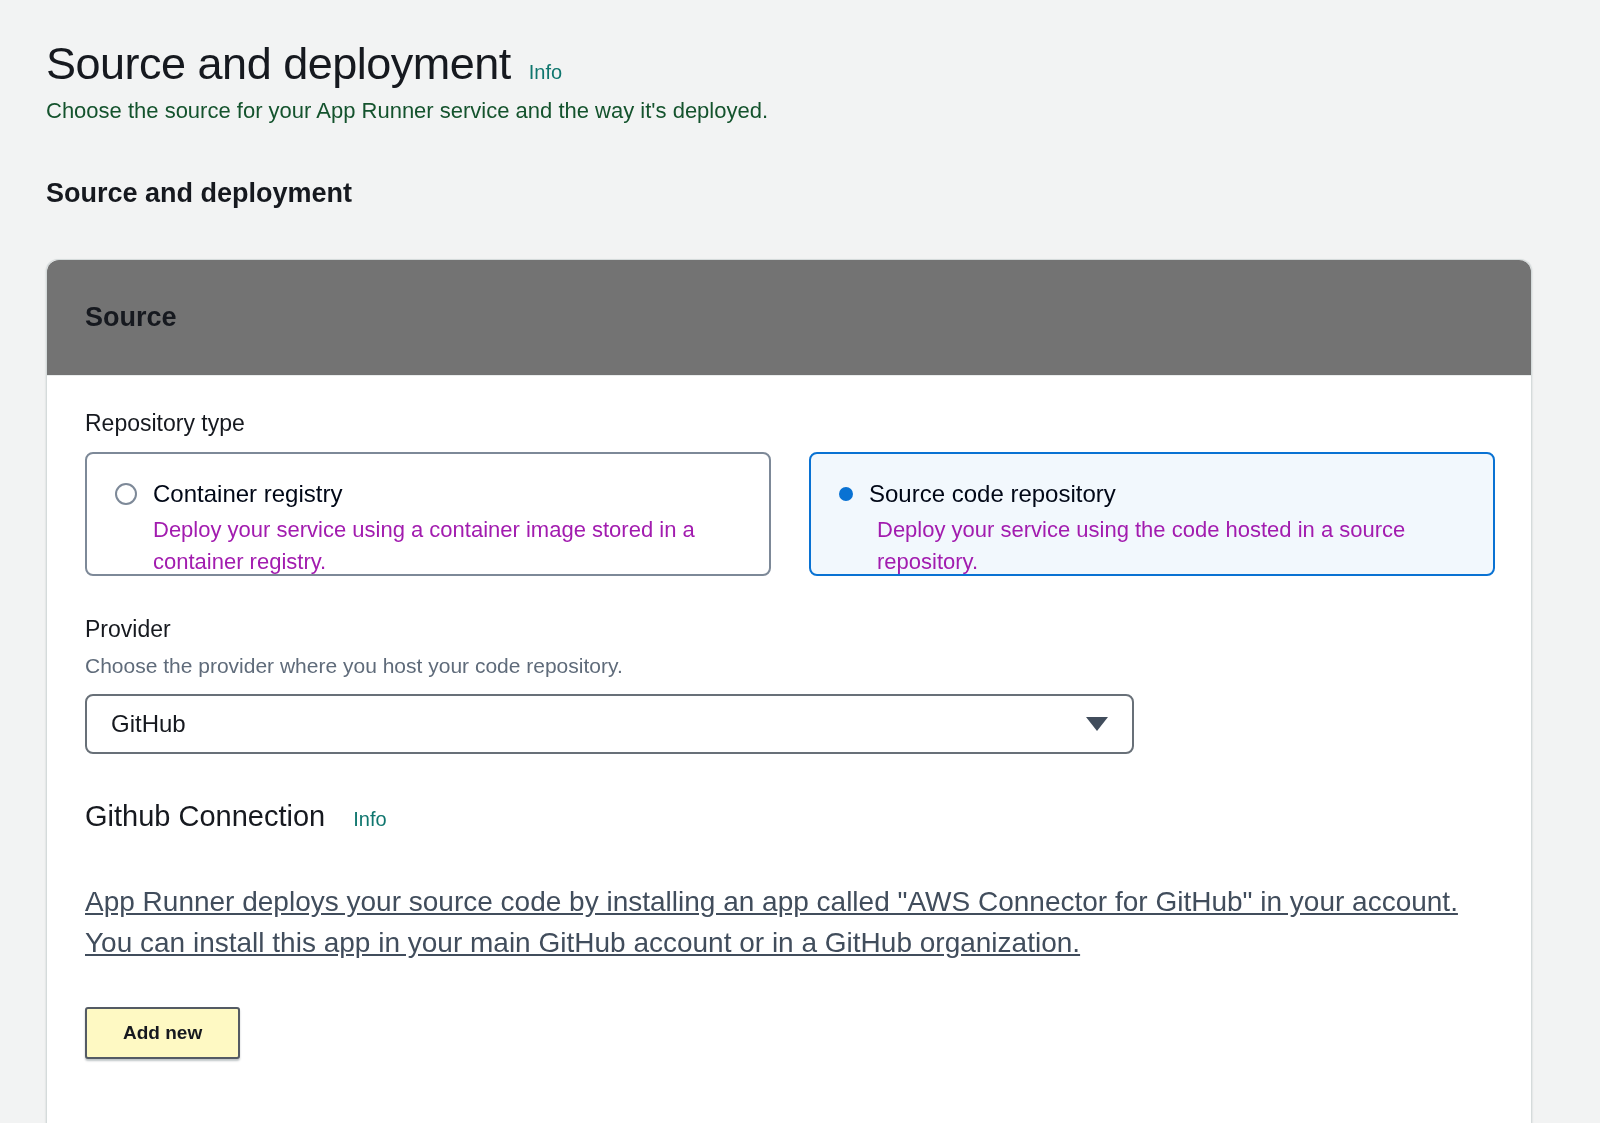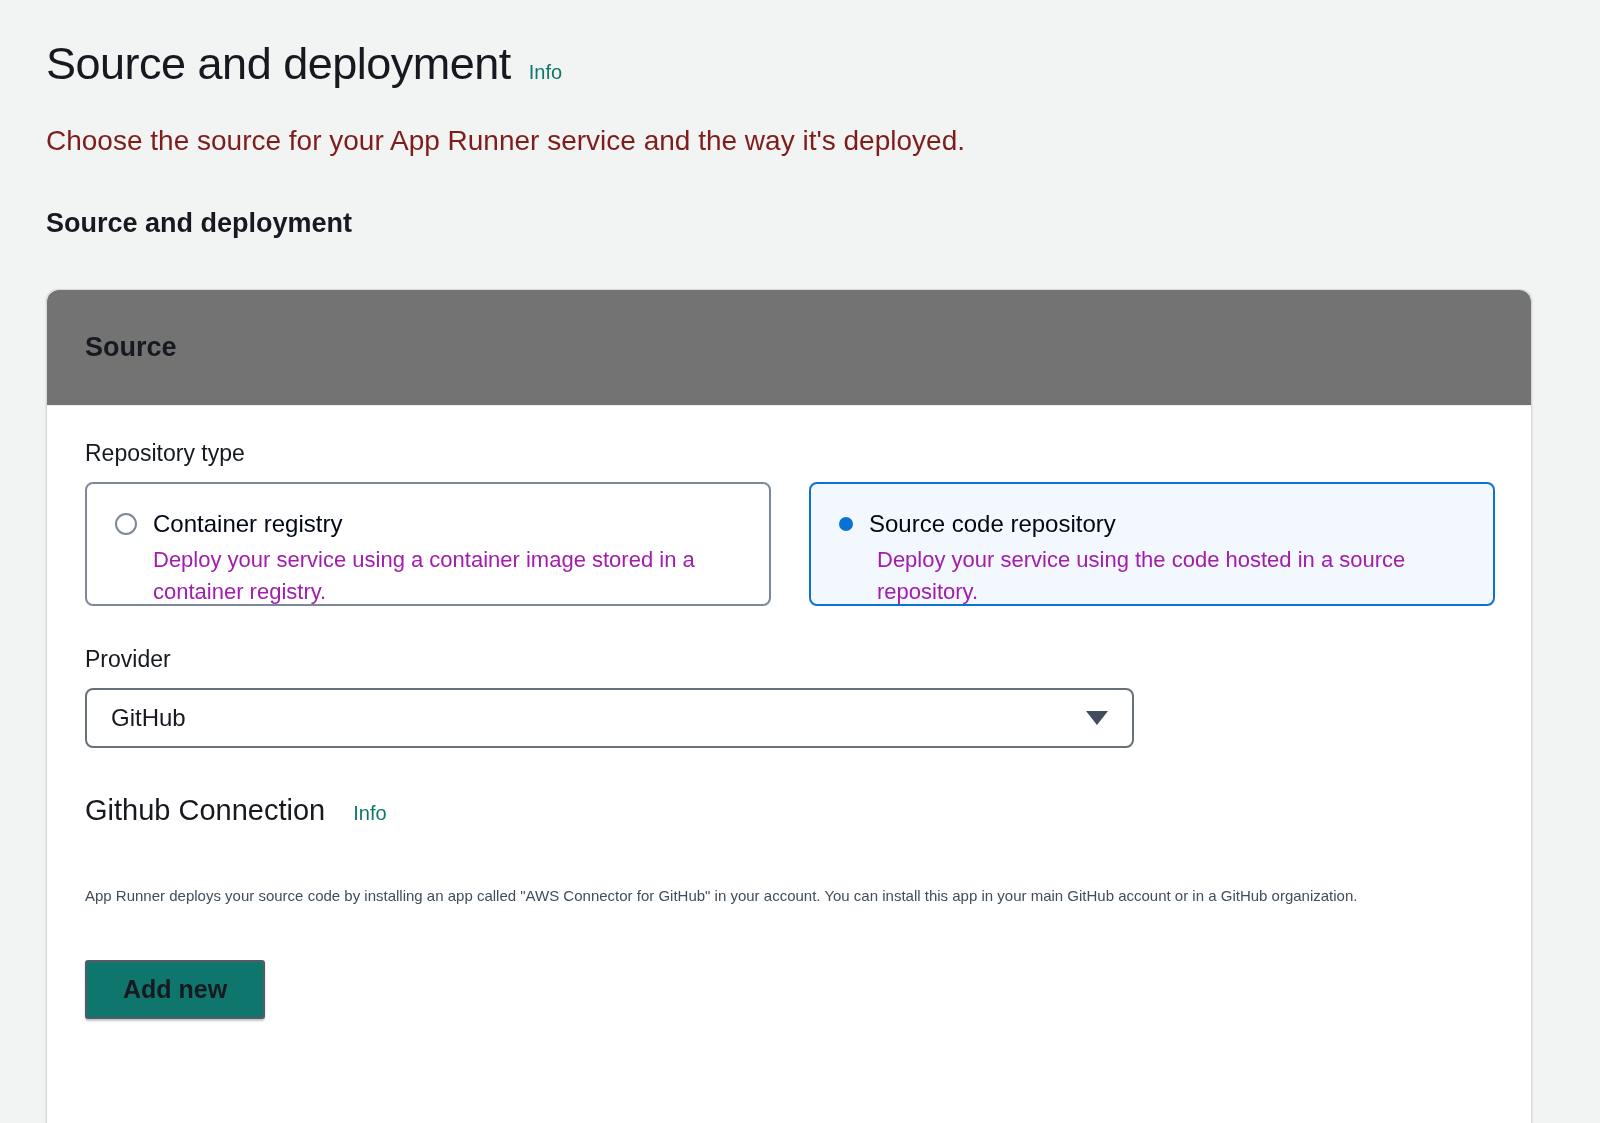--- a/index.html
+++ b/index.html
@@ -15,21 +15,21 @@
   .page-title-row { display: flex; align-items: baseline; gap: 18px; }
   h1.page-title {
     font-size: 45px; font-weight: 500; letter-spacing: -0.5px;
     color: #16191f; line-height: 1.15;
   }
   .info-link {
     font-size: 20px; font-weight: 400; color: #0f766e;
     text-decoration: none; cursor: pointer;
   }
   .page-subtitle {
-    margin-top: 36px; font-size: 28px; color: #7f1d1d; line-height: 30px;
+    margin-top: 6px; font-size: 22px; color: #14532d; line-height: 30px;
   }
   h2.section-heading {
     margin-top: 52px; font-size: 27px; font-weight: 700; color: #16191f;
   }
 
   
   .card {
     margin-top: 50px;
     width: 1486px; min-height: 900px;
     background: #ffffff;
@@ -103,30 +103,31 @@
   }
 
   
   .gh-heading-row {
     margin-top: 46px;
     display: flex; align-items: baseline; gap: 28px;
   }
   .gh-heading { font-size: 29px; font-weight: 400; color: #16191f; }
   .gh-body {
     margin-top: 48px;
-    font-size: 15px; color: #414d5c; line-height: 41px;
+    font-size: 28px; color: #414d5c; line-height: 41px;
     max-width: 1390px;
+    text-decoration: underline;
   }
   .btn {
     margin-top: 44px;
     display: inline-block;
-    background: #0f766e;
+    background: #fef9c3;
     border: 2px solid #545b64; border-radius: 3px;
     padding: 13px 36px;
-    font-size: 25px; font-weight: 700; color: #16191f;
+    font-size: 19px; font-weight: 700; color: #16191f;
     font-family: inherit; cursor: pointer;
     box-shadow: 0 2px 2px rgba(0,28,36,0.25);
   }
 </style>
 </head>
 <body>
 
 <div class="page">
 
   <div class="page-title-row">
@@ -160,20 +161,21 @@
           <div class="tile-top">
             <span class="radio on"></span>
             <span class="tile-title">Source code repository</span>
           </div>
           <div class="tile-desc">Deploy your service using the code hosted in a source repository.</div>
         </div>
 
       </div>
 
       <div class="field-label provider-label">Provider</div>
+      <div class="field-desc">Choose the provider where you host your code repository.</div>
 
       <div class="select">
         <span class="select-value">GitHub</span>
         <span class="caret-down"></span>
       </div>
 
       <div class="gh-heading-row">
         <span class="gh-heading">Github Connection</span>
         <a class="info-link">Info</a>
       </div>

